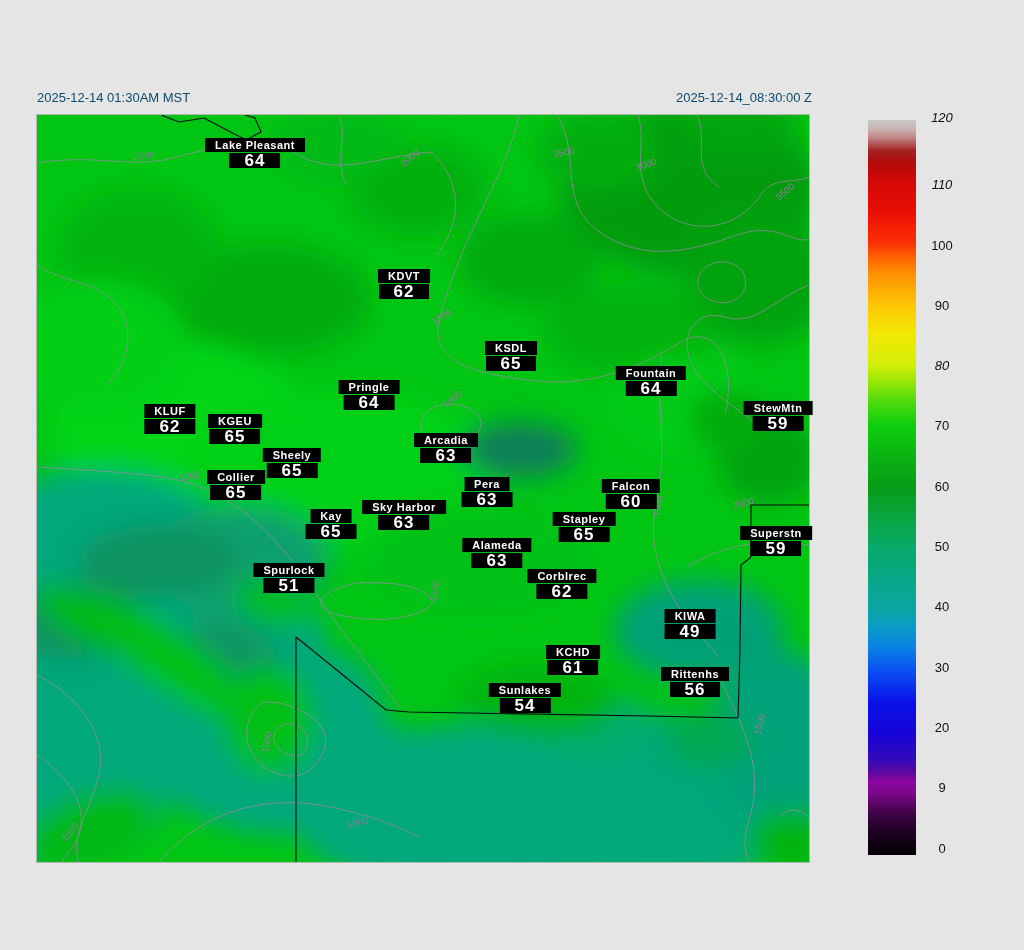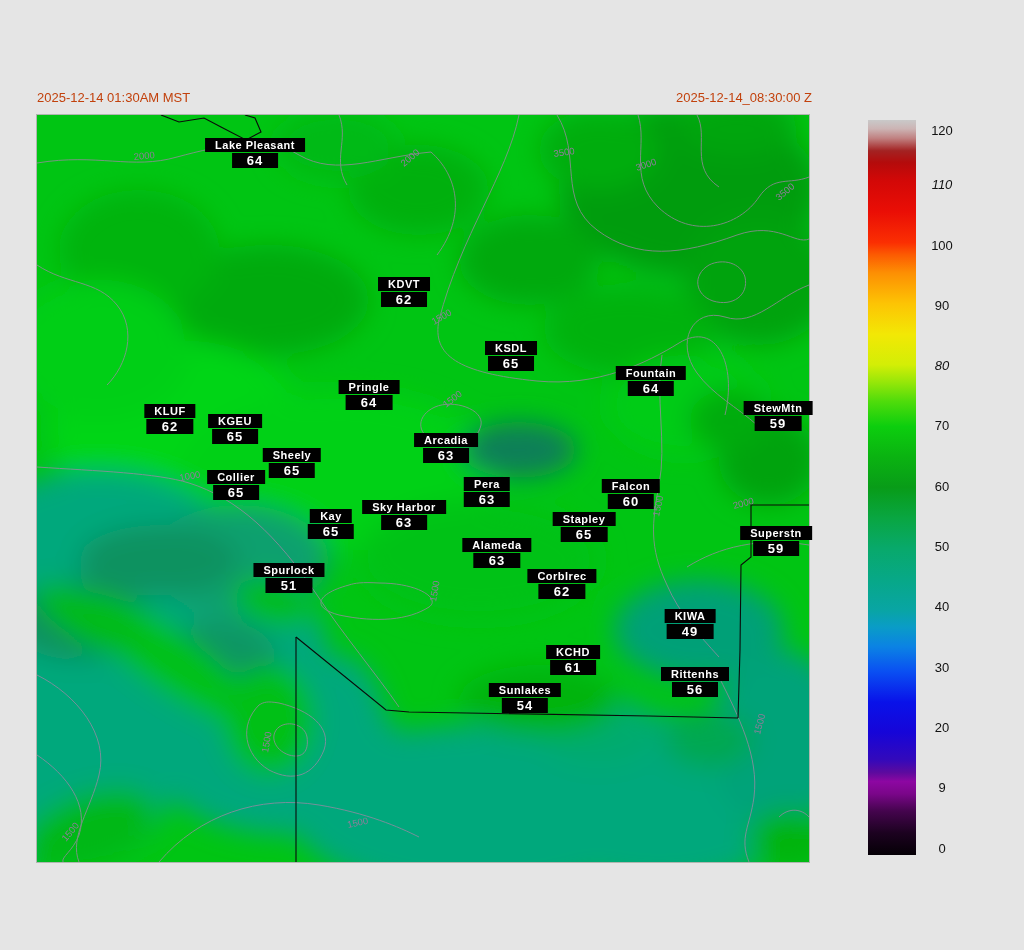--- a/index.html
+++ b/index.html
@@ -1,37 +1,37 @@
 <!DOCTYPE html>
 <html><head>
 <meta charset="utf-8">
 <style>
   html,body{margin:0;padding:0;}
   body{background:#e5e5e5;font-family:"Liberation Sans",sans-serif;}
   #page{position:relative;width:1024px;height:950px;background:#e5e5e5;overflow:hidden;}
 
   
-  .hdr{position:absolute;color:#c2410c;white-space:pre;}
+  .hdr{position:absolute;color:#0c4a6e;white-space:pre;}
   #hdr-left{left:37px;top:90px;font-size:13px;}
   #hdr-title{left:0;top:87px;width:850px;text-align:center;font-size:14px;}
   #hdr-right{left:560px;top:90px;width:252px;text-align:right;font-size:13px;}
 
   
   #map{position:absolute;left:37px;top:115px;width:772px;height:747px;
        box-shadow:0 0 0 1px rgba(110,125,110,.45);}
   #map svg{display:block;}
   .ctl{fill:#8f7d9c;font-size:9.5px;font-family:"Liberation Sans",sans-serif;}
 
   
   #stations{position:absolute;left:37px;top:115px;width:772px;height:747px;}
   .station{position:absolute;transform:translateX(-50%);display:flex;flex-direction:column;
            align-items:center;gap:1px;white-space:nowrap;}
   .st-name{background:#000;color:#fff;font-size:11px;font-weight:bold;
            letter-spacing:.5px;padding:0 10px;line-height:14px;}
-  .st-val{background:#000;color:#fff;font-size:13px;font-weight:bold;
+  .st-val{background:#000;color:#fff;font-size:17px;font-weight:bold;
           letter-spacing:1px;padding:0 15px;line-height:15px;}
 
   
   #colorbar{position:absolute;left:868px;top:120px;width:48px;height:735px;}
   .cb-tick{position:absolute;left:920px;width:44px;text-align:center;
            font-size:13px;color:#111;line-height:16px;}
 </style>
 </head>
 <body>
 <div id="page">
@@ -152,21 +152,21 @@
         <path d="M124,0 L142,7 L167,3 L184,12 L209,25 L224,17 L218,3 L208,0"></path>
       </g>
     </svg>
   </div>
 
   <div id="stations">
       <div class="station" style="left: 218px; top: 23px;">
         <span class="st-name">Lake Pleasant</span>
         <span class="st-val">64</span>
       </div>
-      <div class="station" style="left: 367px; top: 162px; justify-content: flex-end;">
+      <div class="station" style="left: 367px; top: 154px; justify-content: flex-end;">
         <span class="st-name">KDVT</span>
         <span class="st-val">62</span>
       </div>
       <div class="station" style="left: 474px; top: 226px;">
         <span class="st-name">KSDL</span>
         <span class="st-val">65</span>
       </div>
       <div class="station" style="left: 614px; top: 251px;">
         <span class="st-name">Fountain</span>
         <span class="st-val">64</span>
@@ -248,21 +248,21 @@
         <span class="st-val">56</span>
       </div>
       <div class="station" style="left: 488px; top: 568px;">
         <span class="st-name">Sunlakes</span>
         <span class="st-val">54</span>
       </div>
     </div>
 
   <div id="colorbar" style="background: linear-gradient(to top, rgb(5, 0, 6) 0%, rgb(28, 2, 32) 3%, rgb(69, 4, 78) 6%, rgb(122, 6, 137) 8.3%, rgb(141, 7, 162) 10%, rgb(93, 10, 158) 11.2%, rgb(51, 9, 187) 13%, rgb(22, 5, 216) 16.7%, rgb(9, 18, 233) 20.8%, rgb(10, 80, 242) 25%, rgb(11, 130, 228) 28.3%, rgb(10, 156, 199) 31%, rgb(9, 165, 164) 33.3%, rgb(7, 168, 135) 37.5%, rgb(8, 169, 107) 41.7%, rgb(9, 166, 66) 45.8%, rgb(8, 156, 24) 50%, rgb(10, 179, 17) 54.2%, rgb(12, 206, 14) 58.3%, rgb(79, 220, 11) 61.7%, rgb(147, 230, 9) 64.2%, rgb(211, 238, 6) 66.7%, rgb(242, 232, 5) 70.8%, rgb(253, 196, 4) 75%, rgb(253, 143, 3) 79.2%, rgb(252, 90, 2) 81.7%, rgb(251, 47, 2) 83.3%, rgb(234, 14, 5) 87.5%, rgb(211, 8, 7) 91.7%, rgb(180, 11, 11) 94.2%, rgb(163, 34, 34) 95.8%, rgb(192, 128, 128) 97.5%, rgb(204, 180, 180) 98.8%, rgb(201, 201, 201) 100%);"></div>
   <div>
-      <div class="cb-tick" style="top: 123px;">120</div>
+      <div class="cb-tick" style="top: 110px; font-style: italic;">120</div>
       <div class="cb-tick" style="top: 177.31px; font-style: italic;">110</div>
       <div class="cb-tick" style="top: 237.6px;">100</div>
       <div class="cb-tick" style="top: 297.89px;">90</div>
       <div class="cb-tick" style="top: 358.18px; font-style: italic;">80</div>
       <div class="cb-tick" style="top: 418.47px;">70</div>
       <div class="cb-tick" style="top: 478.76px;">60</div>
       <div class="cb-tick" style="top: 539.05px;">50</div>
       <div class="cb-tick" style="top: 599.34px;">40</div>
       <div class="cb-tick" style="top: 659.63px;">30</div>
       <div class="cb-tick" style="top: 719.92px;">20</div>

